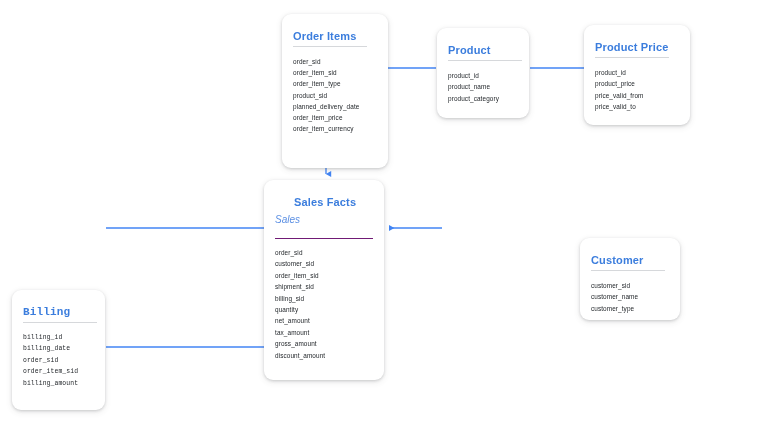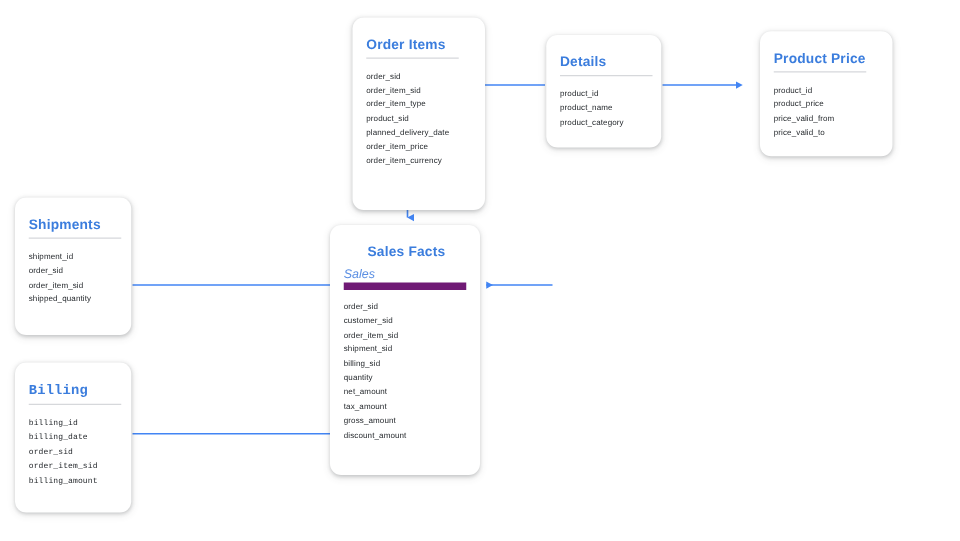--- a/index.html
+++ b/index.html
@@ -33,43 +33,43 @@
     border-bottom:1px solid #d6d8db;
     display:inline-block;
     min-width:74px;
   }
   .ent-subtitle{
     color:#5b8fe3;
     font-style:italic;
     font-size:10px;
     line-height:13px;
     padding-top:2px;
-    padding-bottom:0;
-    border-bottom:6px solid #701a75;
+    padding-bottom:12px;
+    border-bottom:1px solid #701a75;
     display:block;
     margin-top:1px;
   }
   .has-sub .ent-title{border-bottom:none;padding-bottom:0;margin-left:19px;}
   .fields{
     margin-top:9px;
     list-style:none;
     padding:0;
   }
   .fields li{
     font-size:6.4px;
     color:#23272b;
     line-height:11.4px;
     letter-spacing:.1px;
     word-break:break-all;
   }
 
   
   #ent-order-items   {left:282px;  top:14px;  width:106px; height:154px;}
   #ent-product       {left:437px;  top:28px;  width:92px;  height:90px;}
-  #ent-product-price {left:608px;  top:25px;  width:106px; height:100px;}
+  #ent-product-price {left:584px;  top:25px;  width:106px; height:100px;}
   #ent-shipments     {left:12px;   top:158px; width:93px;  height:110px;}
   #ent-sales-facts   {left:264px;  top:180px; width:120px; height:200px;}
   #ent-order-details {left:443px;  top:182px; width:102px; height:113px;}
   #ent-customer      {left:580px;  top:238px; width:100px; height:82px;}
   #ent-billing       {left:12px;   top:290px; width:93px;  height:120px;font-family:Liberation Mono, monospace;}
 
   #ent-sales-facts .fields{margin-top:8px;}
   #ent-order-items .fields li{line-height:11.2px;}
 
   svg.links{position:absolute;left:0;top:0;width:768px;height:433px;z-index:1;pointer-events:none;}
@@ -112,66 +112,65 @@
       <li>order_item_sid</li>
       <li>order_item_type</li>
       <li>product_sid</li>
       <li>planned_delivery_date</li>
       <li>order_item_price</li>
       <li>order_item_currency</li>
     </ul>
   </div>
 
   <div class="entity" id="ent-product">
-    <div class="ent-title">Details</div>
+    <div class="ent-title">Product</div>
     <ul class="fields">
       <li>product_id</li>
       <li>product_name</li>
       <li>product_category</li>
     </ul>
   </div>
 
   <div class="entity" id="ent-product-price">
     <div class="ent-title">Product Price</div>
     <ul class="fields">
       <li>product_id</li>
       <li>product_price</li>
       <li>price_valid_from</li>
       <li>price_valid_to</li>
     </ul>
   </div>
 
-  <div class="entity" id="ent-shipments">
-    <div class="ent-title">Shipments</div>
-    <ul class="fields">
-      <li>shipment_id</li>
-      <li>order_sid</li>
-      <li>order_item_sid</li>
-      <li>shipped_quantity</li>
-    </ul>
-  </div>
 
   <div class="entity has-sub" id="ent-sales-facts">
     <div class="ent-title">Sales Facts</div>
     <div class="ent-subtitle">Sales</div>
     <ul class="fields">
       <li>order_sid</li>
       <li>customer_sid</li>
       <li>order_item_sid</li>
       <li>shipment_sid</li>
       <li>billing_sid</li>
       <li>quantity</li>
       <li>net_amount</li>
       <li>tax_amount</li>
       <li>gross_amount</li>
       <li>discount_amount</li>
     </ul>
   </div>
 
 
+  <div class="entity" id="ent-customer">
+    <div class="ent-title">Customer</div>
+    <ul class="fields">
+      <li>customer_sid</li>
+      <li>customer_name</li>
+      <li>customer_type</li>
+    </ul>
+  </div>
 
   <div class="entity" id="ent-billing">
     <div class="ent-title">Billing</div>
     <ul class="fields">
       <li>billing_id</li>
       <li>billing_date</li>
       <li>order_sid</li>
       <li>order_item_sid</li>
       <li>billing_amount</li>
     </ul>

